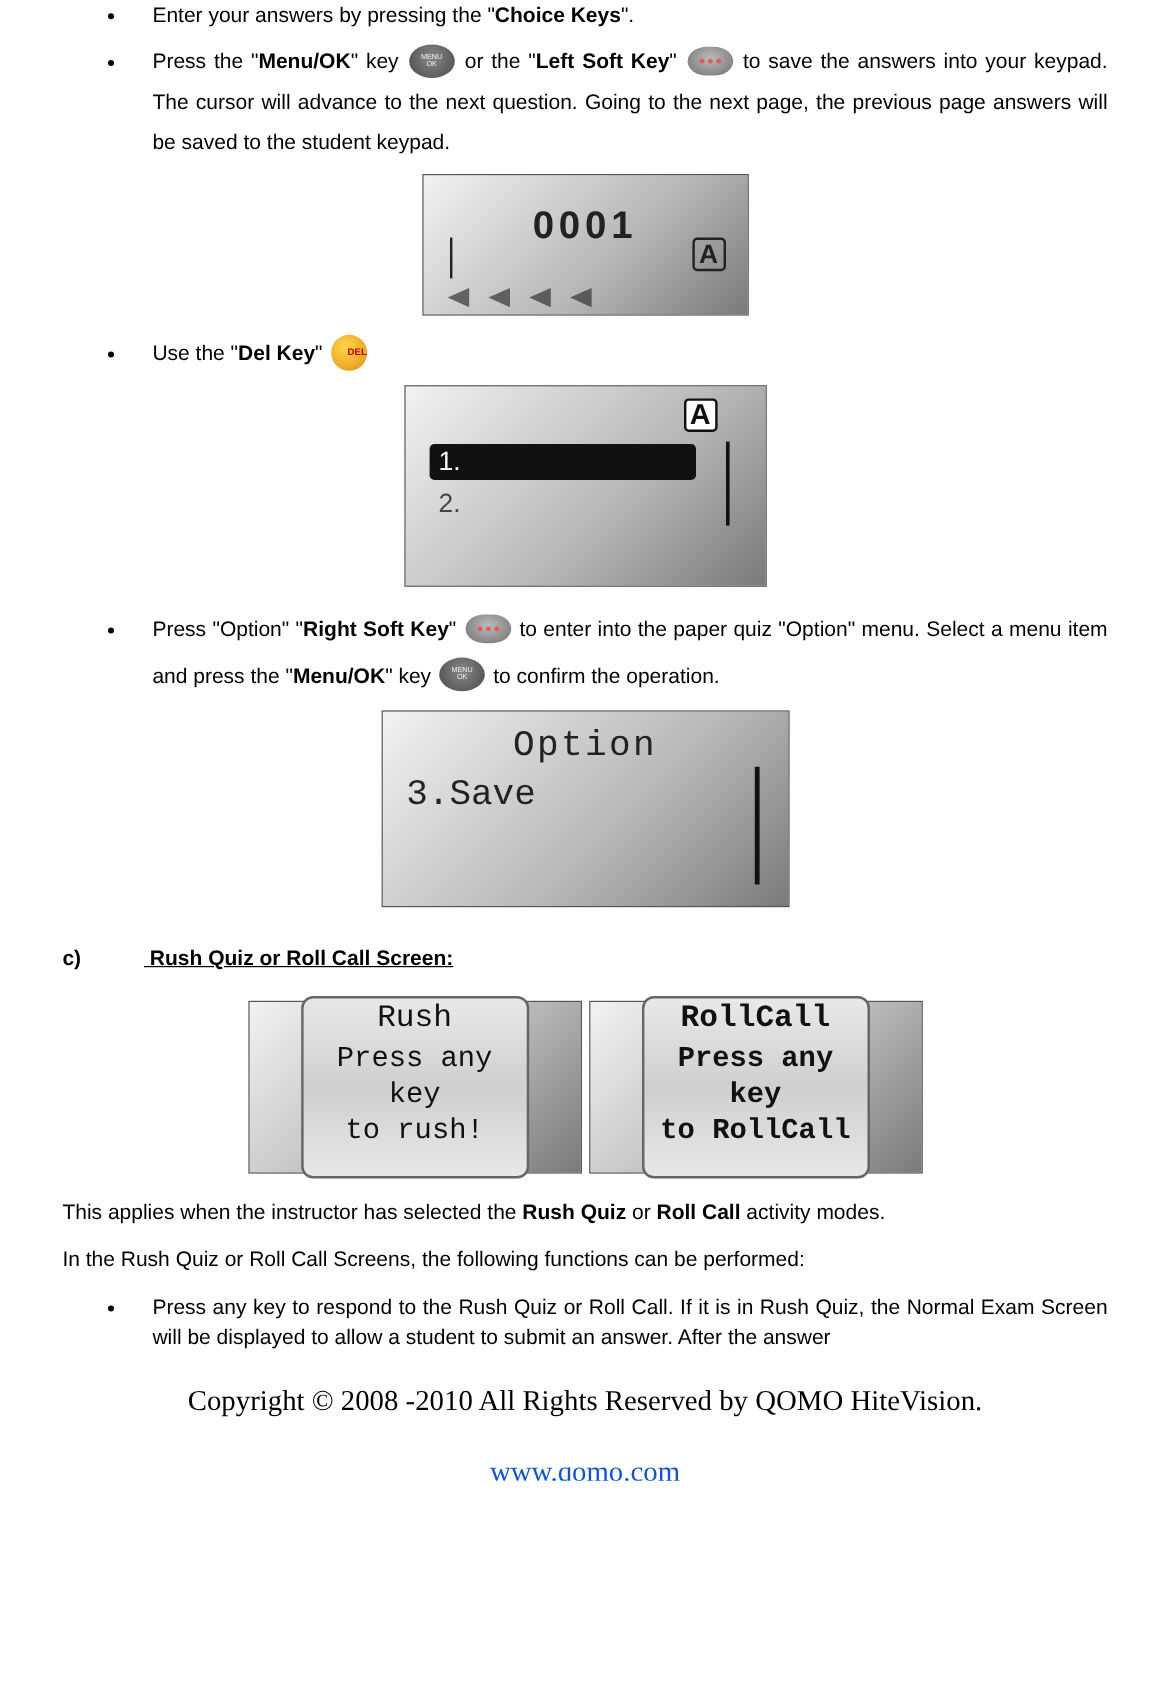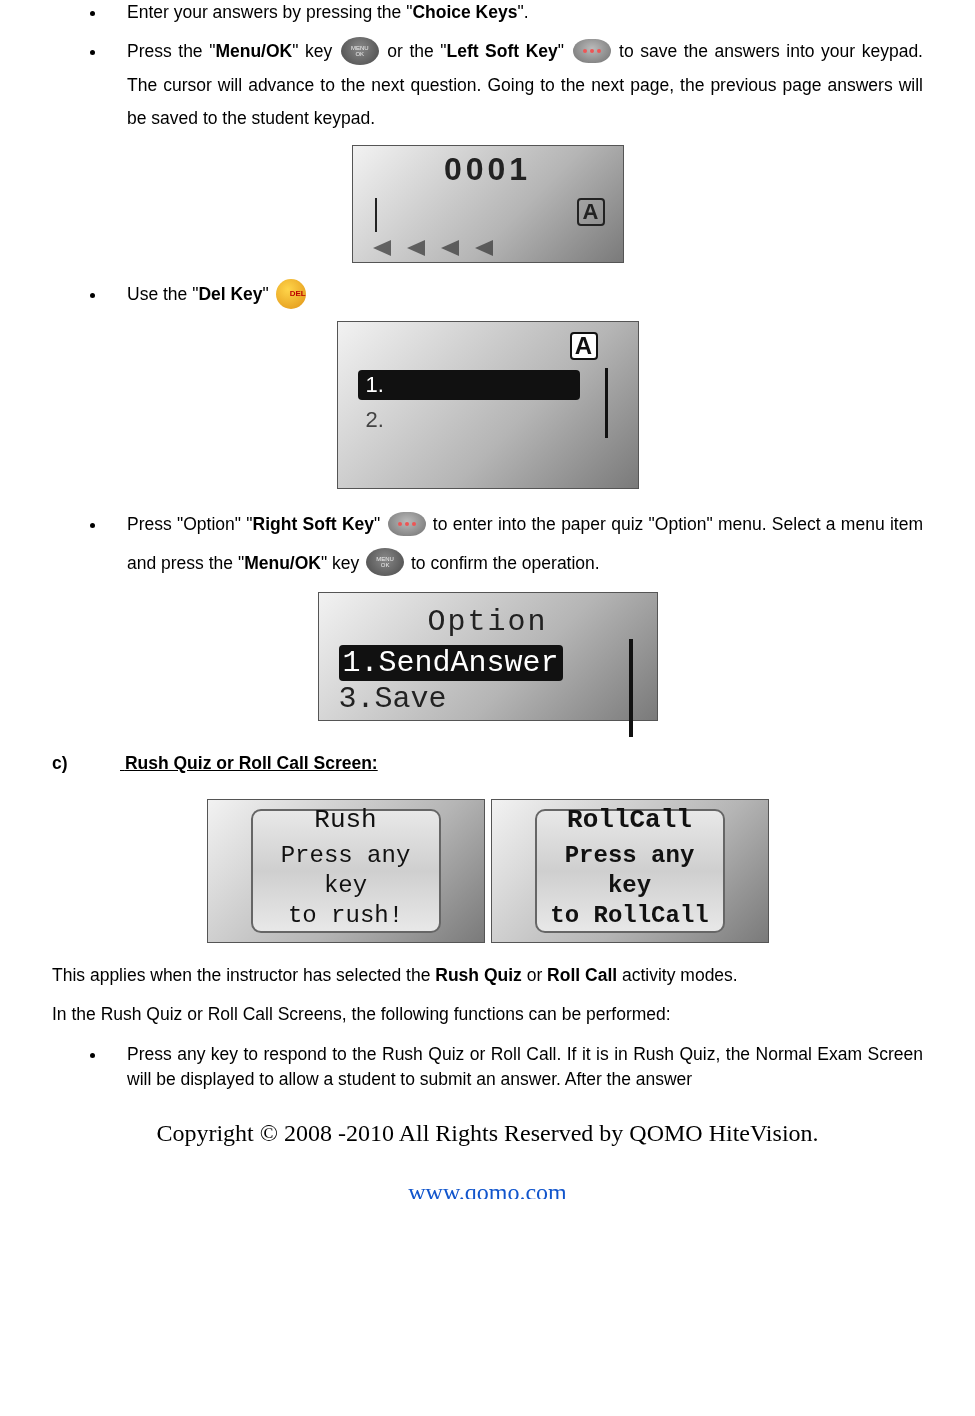--- a/index.html
+++ b/index.html
@@ -64,45 +64,45 @@
       margin: 10px 0 15px 0;
     }
     .lcd {
       background: linear-gradient(135deg, #f2f2f2 0%, #b5b5b5 60%, #7a7a7a 100%);
       border: 1px solid #555;
       position: relative;
       font-family: Arial, sans-serif;
     }
     
     .lcd1 { width: 272px; height: 118px; }
-    .lcd1 .num { font-size: 32px; font-weight: bold; text-align: center; padding-top: 0; letter-spacing: 4px; color:#222; }
+    .lcd1 .num { font-size: 32px; font-weight: bold; text-align: center; padding-top: 18px; letter-spacing: 4px; color:#222; }
     .lcd1 .cursor { position:absolute; left:22px; top:52px; width:2px; height:34px; background:#222; }
     .lcd1 .boxA { position:absolute; right:18px; top:52px; width:28px; height:28px; border:2.5px solid #222; border-radius:4px; display:flex;align-items:center;justify-content:center; font-weight:bold; font-size:22px; color:#222;}
     .lcd1 .arrows { position:absolute; left:20px; bottom:6px; display:flex; gap:16px; }
     .lcd1 .arrows span { border-left:18px solid #333; border-top:8px solid transparent; border-bottom:8px solid transparent; display:inline-block; transform: scaleX(-1); opacity:0.7; }
     
     .lcd2 { width: 302px; height: 168px; }
     .lcd2 .boxA { position:absolute; right:40px; top:10px; width:28px; height:28px; border:2.5px solid #111; border-radius:4px; display:flex;align-items:center;justify-content:center; font-weight:bold; font-size:24px; color:#111; background:#fff;}
     .lcd2 .row1 { position:absolute; left:20px; top:48px; width:222px; height:30px; background:#111; border-radius:4px; color:#fff; font-size:22px; padding-left:8px; box-sizing:border-box; line-height:30px;}
     .lcd2 .cursor { position:absolute; right:30px; top:46px; width:3px; height:70px; background:#111; }
     .lcd2 .row2 { position:absolute; left:28px; top:82px; color:#444; font-size:22px;}
     
-    .lcd3 { width: 340px; height: 129px; }
+    .lcd3 { width: 340px; height: 164px; }
     .lcd3 .title { text-align:center; font-family:'Courier New',monospace; font-size:30px; padding-top:8px; color:#222; letter-spacing:2px;}
     .lcd3 .opt { font-family:'Courier New',monospace; font-size:30px; padding-left:20px; line-height:1.2; color:#222; }
     .lcd3 .selected { background:#111; color:#fff; border-radius:4px; display:inline-block; padding:0 4px; }
     .lcd3 .cursor { position:absolute; right:24px; top:46px; width:4px; height:98px; background:#111;}
     
     .rush-row { display:flex; justify-content:center; gap:6px; margin:8px 0 20px 0;}
     .rush-row .lcd { width:278px; height:144px; display:flex; align-items:center; justify-content:center;}
     .rush-inner {
-      width:190px; height:124px;
+      width:190px; height:152px;
       background: linear-gradient(180deg, #e8e8e8 0%, #cfcfcf 50%, #e8e8e8 100%);
       border:2px solid #666; border-radius:10px;
-      display:flex; flex-direction:column; align-items:center; justify-content:flex-end;
+      display:flex; flex-direction:column; align-items:center; justify-content:flex-start;
       font-family:'Courier New',monospace; font-size:24px; color:#111; text-align:center; line-height:1.25;
     }
     .rush-inner .r-title { font-size:26px; font-weight:normal; margin-bottom:4px;}
     .section-head { font-weight:bold; margin-top:30px; margin-bottom:22px;text-decoration:underline; }
     .section-head .label { display:inline-block; width:68px;}
     p { margin: 10px 0 14px 0; text-align:justify;}
     .footer {
       text-align:center; font-family: 'Times New Roman', serif;
       font-size: 24px; margin-top: 24px;
     }
@@ -182,21 +182,20 @@
         <span style="white-space:pre-line;">MENU
 OK</span>
       </span>
     <span> to confirm the operation.</span>
   </li>
 </ul>
 
 <div class="screen">
   <div class="lcd lcd3">
     <div class="title">Option</div>
-    <div class="opt"><span class="selected">1.SendAnswer</span></div>
     <div class="opt">3.Save</div>
     <div class="cursor"></div>
   </div>
 </div>
 
 <div class="section-head">
   <span class="label">c)</span>
   <span>Rush Quiz or Roll Call Screen:</span>
 </div>
 

